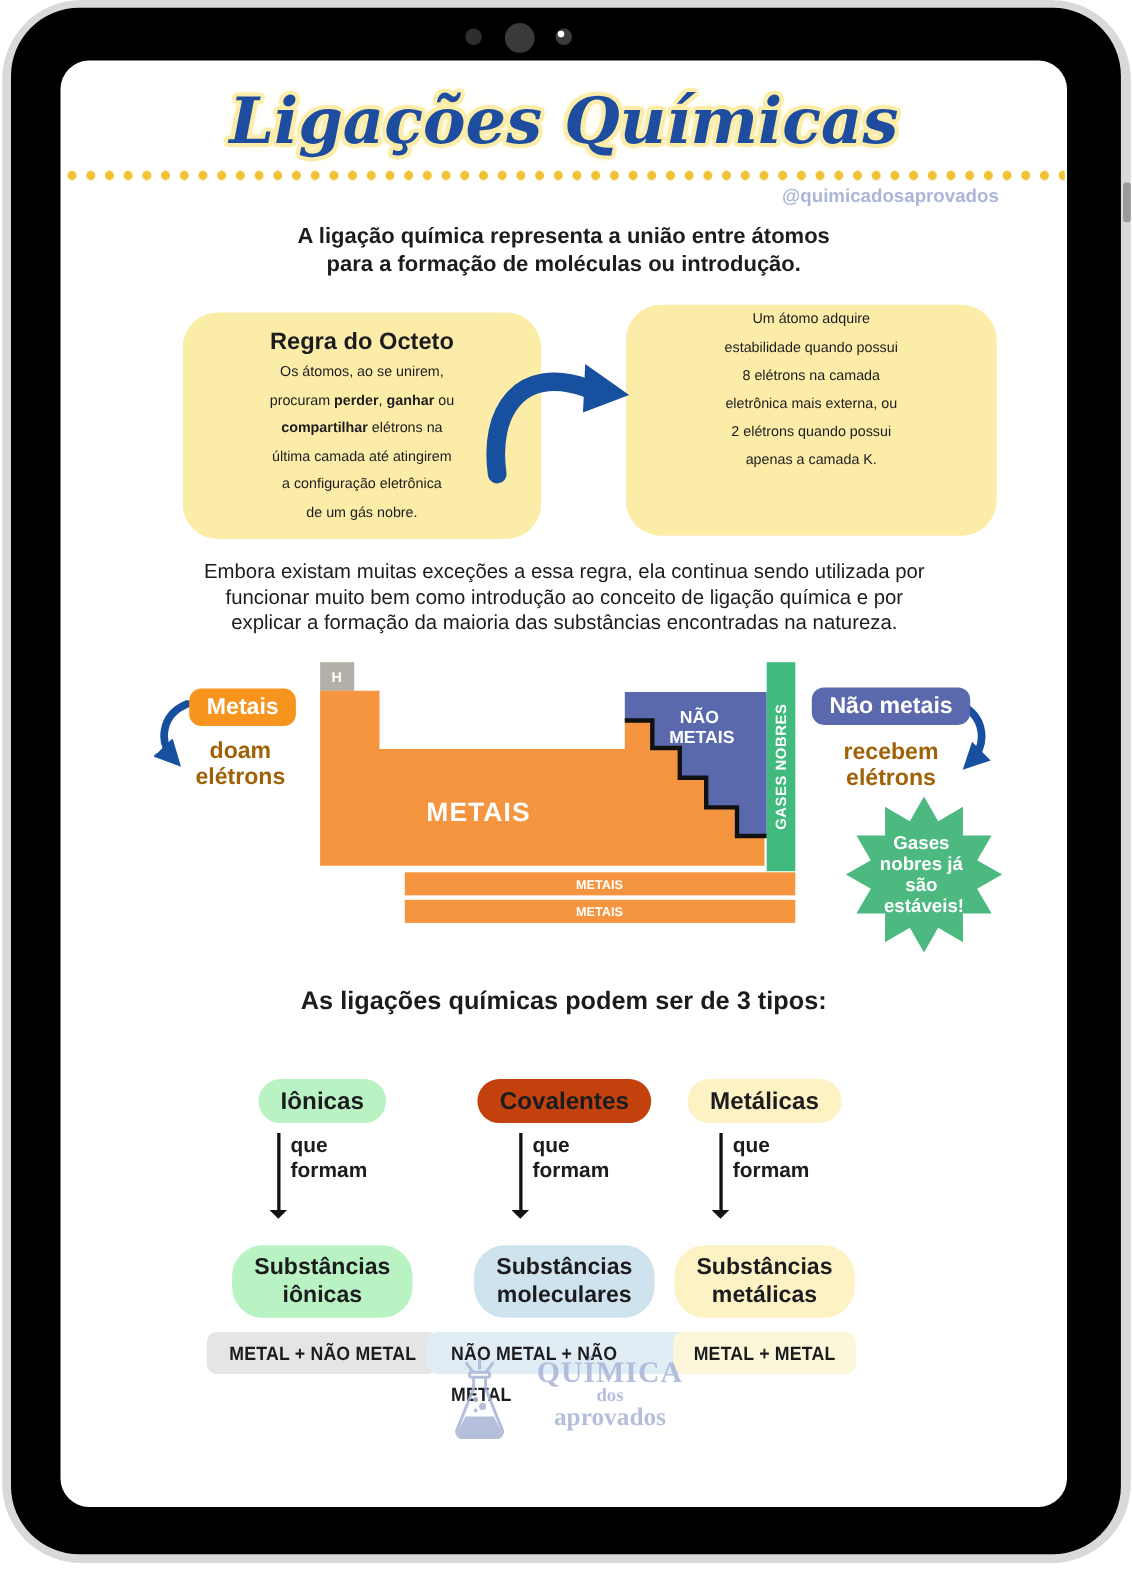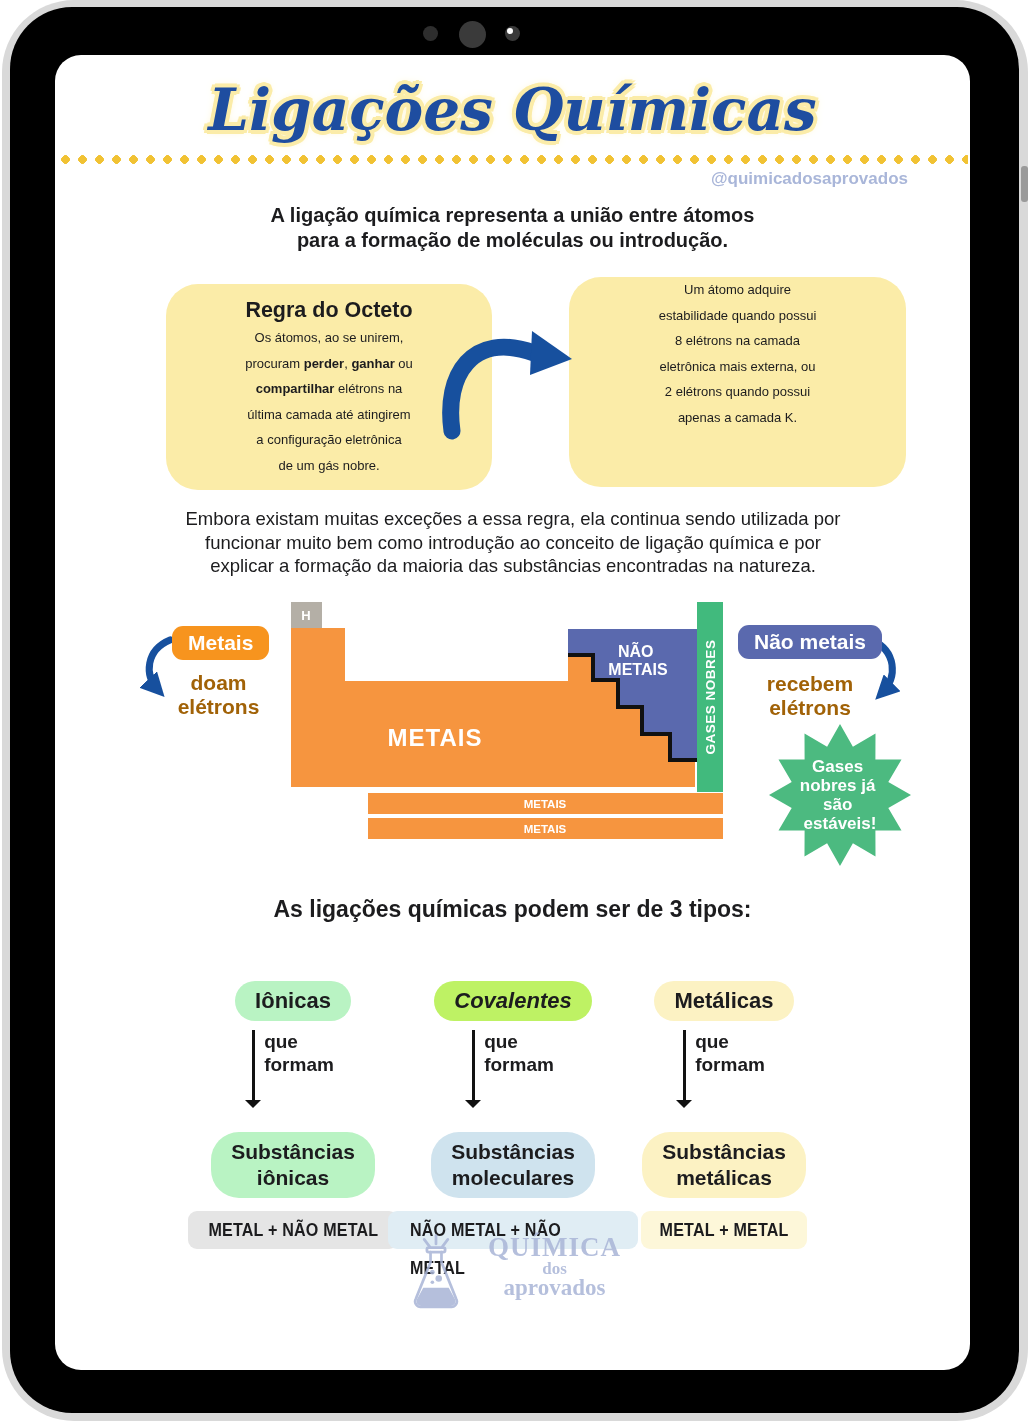--- a/index.html
+++ b/index.html
@@ -159,32 +159,32 @@
         <div class="varrow"></div>
         <div class="connector">que
 formam</div>
       </div>
       <div class="result" style="background-color: rgb(185, 243, 195);">Substâncias
 iônicas</div>
       <div class="combo" style="background-color: #e5e5e5;"><span>METAL + NÃO METAL</span></div>
     </div>
 
     <div class="abs col" style="left:333px;top:886px;">
-      <div class="pill" style="background-color: #bef264; font-style: italic;">Covalentes</div>
+      <div class="pill" style="background-color: #c2410c;">Covalentes</div>
       <div class="flowrow">
         <div class="varrow"></div>
         <div class="connector">que
 formam</div>
       </div>
       <div class="result" style="background-color: rgb(207, 227, 238);">Substâncias
 moleculares</div>
       <div class="combo" style="background-color: rgb(224, 237, 244);"><span>NÃO METAL + NÃO METAL</span></div>
     </div>
 
-    <div class="abs col" style="left:544px;top:886px;">
+    <div class="abs col" style="left:515px;top:886px;">
       <div class="pill" style="background-color: rgb(252, 242, 195);">Metálicas</div>
       <div class="flowrow">
         <div class="varrow"></div>
         <div class="connector">que
 formam</div>
       </div>
       <div class="result" style="background-color: rgb(252, 242, 195);">Substâncias
 metálicas</div>
       <div class="combo" style="background-color: rgb(253, 247, 217);"><span>METAL + METAL</span></div>
     </div>

